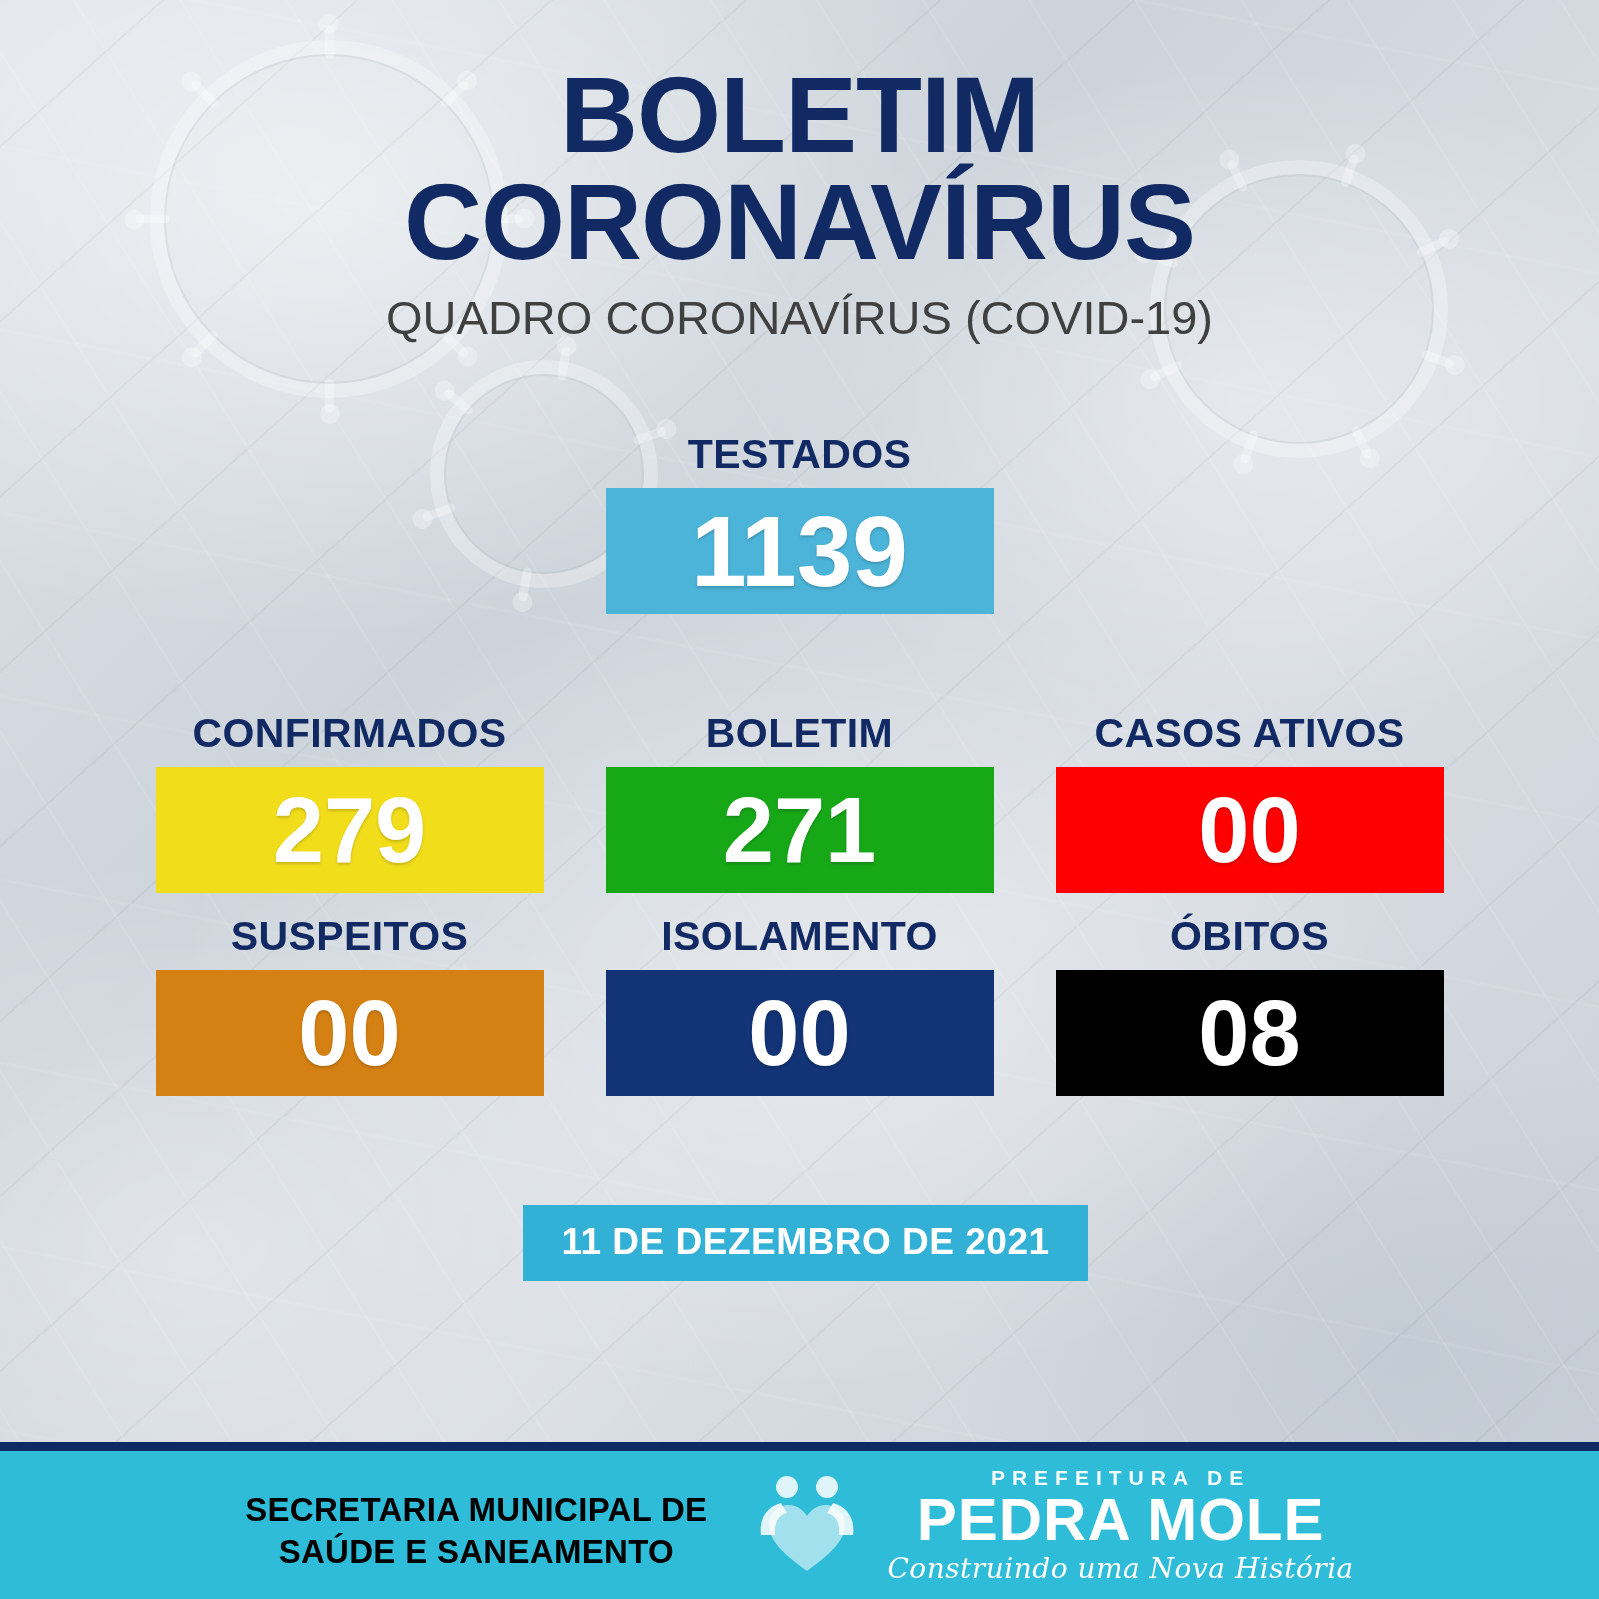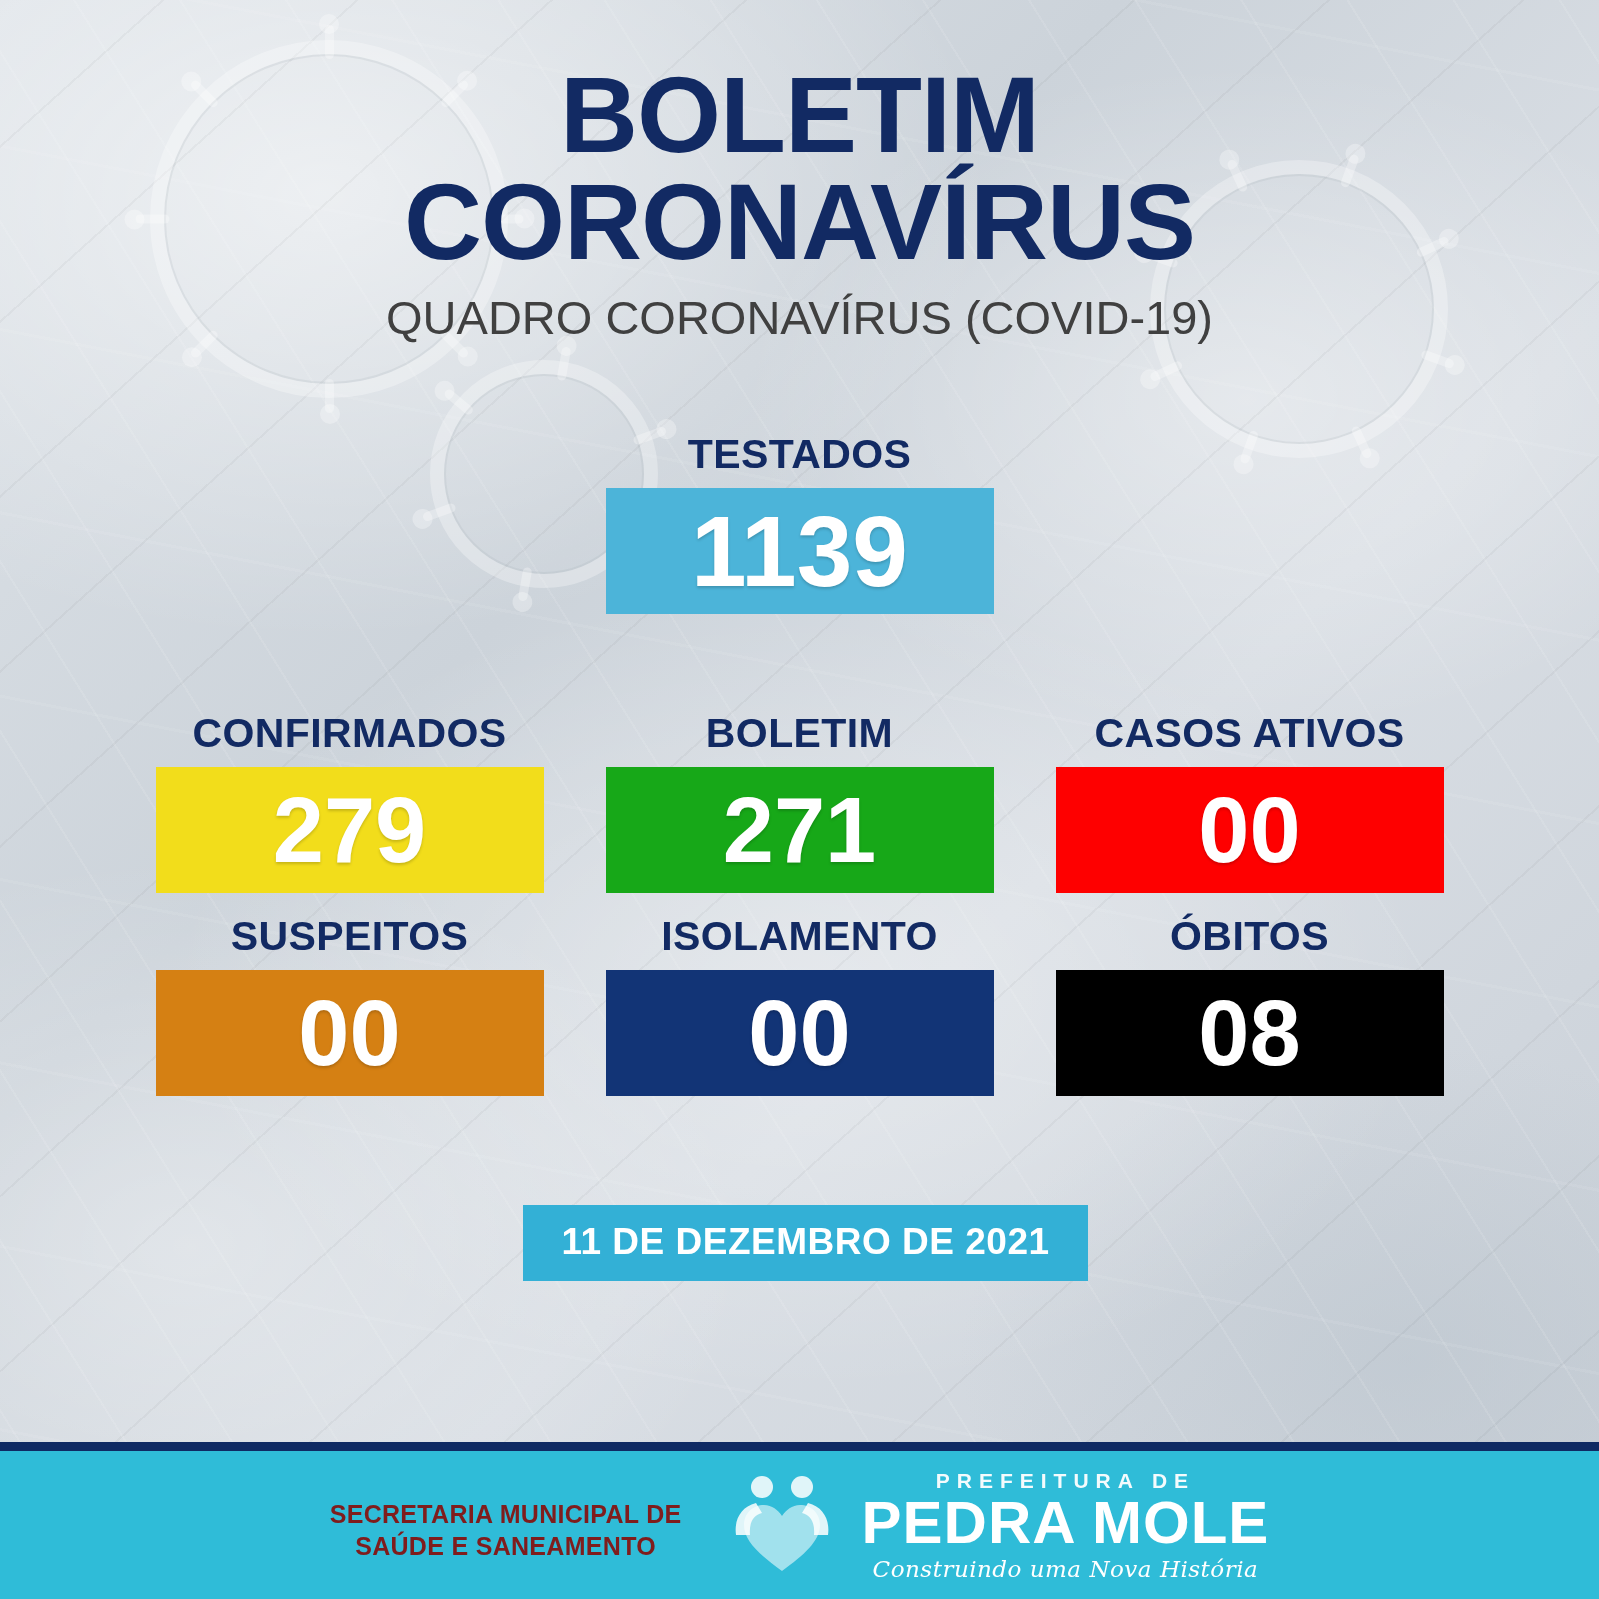--- a/index.html
+++ b/index.html
@@ -179,23 +179,23 @@
     bottom: 0;
     height: 148px;
     background: #2fbcd8;
     border-top: 9px solid #0f2a63;
     display: flex;
     align-items: center;
     justify-content: center;
     gap: 44px;
   }
   .footer-secretaria {
-    color: #7f1d1d;
+    color: #000000;
     font-weight: 800;
-    font-size: 25px;
+    font-size: 33px;
     line-height: 1.25;
     text-align: center;
     letter-spacing: 0.3px;
     margin-top: 11px;
   }
   .brand {
     display: flex;
     align-items: center;
     gap: 24px;
   }
@@ -218,21 +218,21 @@
   }
   .brand-name {
     font-size: 60px;
     font-weight: 900;
     letter-spacing: 1px;
     margin-top: 2px;
   }
   .brand-slogan {
     font-family: "DejaVu Serif", serif;
     font-style: italic;
-    font-size: 23px;
+    font-size: 28px;
     margin-top: 5px;
     letter-spacing: 0.5px;
   }
 </style>
 </head>
 <body>
 
 <div id="poster">
   <div class="virus" style="left:150px;top:40px;width:330px;height:330px;">
     <span style="transform:rotate(0deg) translateY(160px)"></span>

